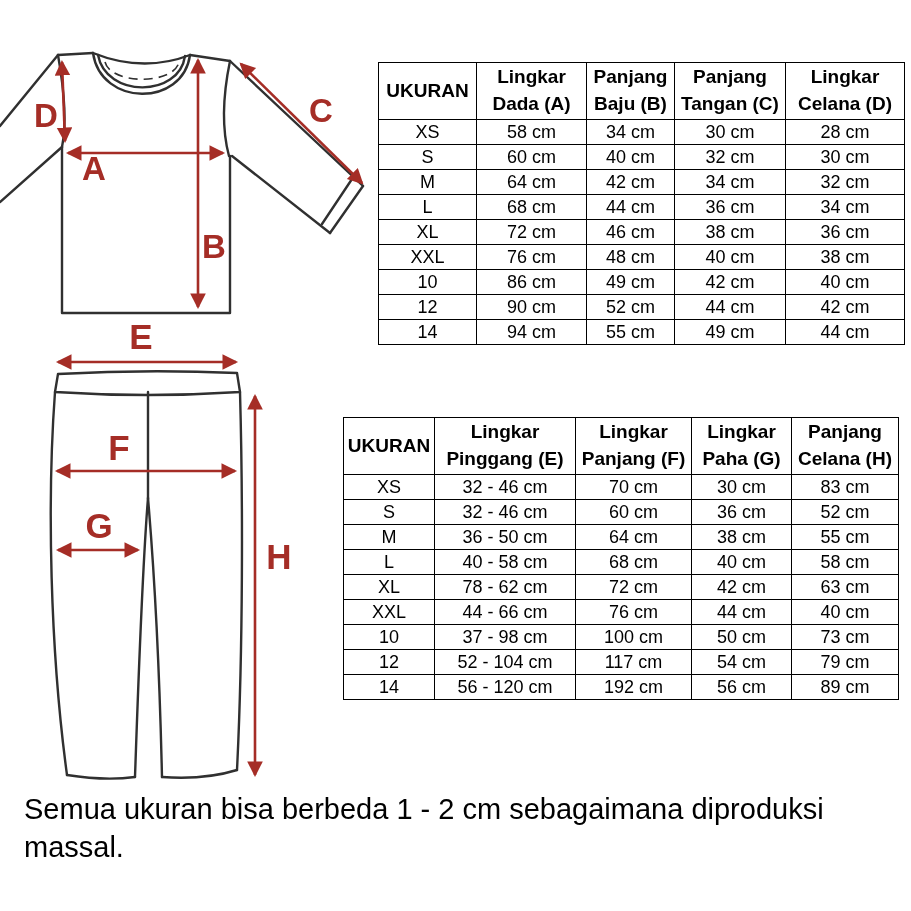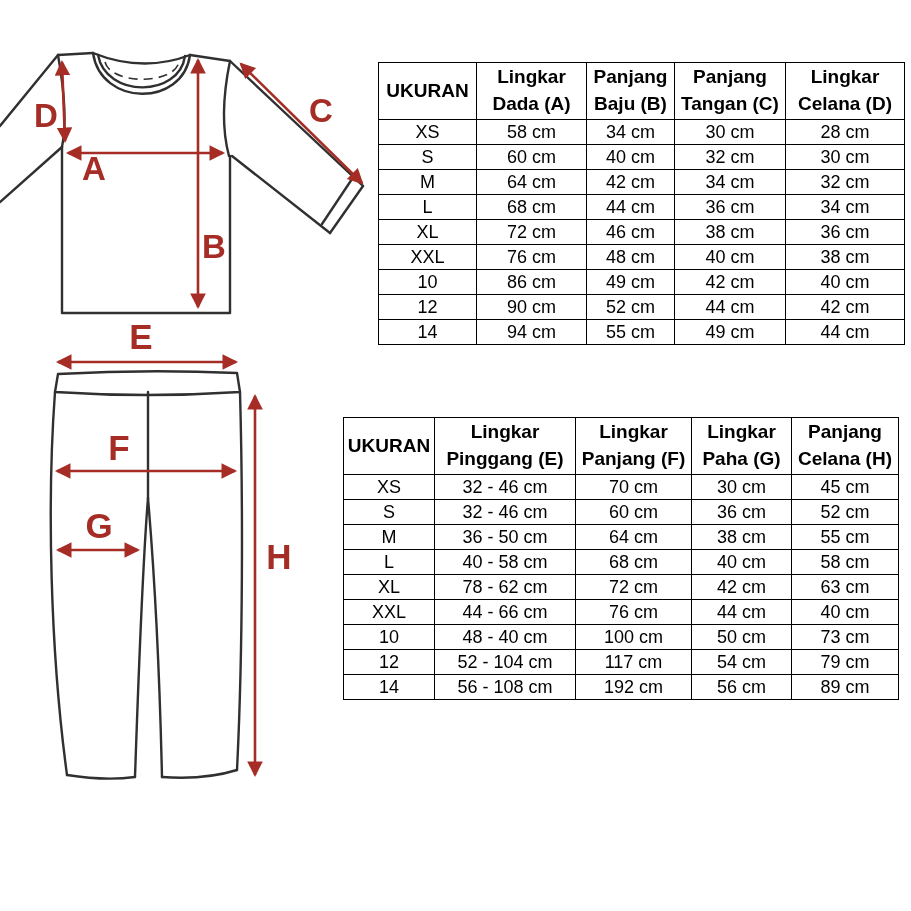--- a/index.html
+++ b/index.html
@@ -217,21 +217,21 @@
             <div>Celana (H)</div>
           </th>
         </tr>
       </thead>
       <tbody>
         <tr>
           <td>XS</td>
           <td>32 - 46 cm</td>
           <td>70 cm</td>
           <td>30 cm</td>
-          <td>45 cm</td>
+          <td>83 cm</td>
         </tr>
         <tr>
           <td>S</td>
           <td>32 - 46 cm</td>
           <td>60 cm</td>
           <td>36 cm</td>
           <td>52 cm</td>
         </tr>
         <tr>
           <td>M</td>
@@ -256,35 +256,36 @@
         </tr>
         <tr>
           <td>XXL</td>
           <td>44 - 66 cm</td>
           <td>76 cm</td>
           <td>44 cm</td>
           <td>40 cm</td>
         </tr>
         <tr>
           <td>10</td>
-          <td>48 - 40 cm</td>
+          <td>37 - 98 cm</td>
           <td>100 cm</td>
           <td>50 cm</td>
           <td>73 cm</td>
         </tr>
         <tr>
           <td>12</td>
           <td>52 - 104 cm</td>
           <td>117 cm</td>
           <td>54 cm</td>
           <td>79 cm</td>
         </tr>
         <tr>
           <td>14</td>
-          <td>56 - 108 cm</td>
+          <td>56 - 120 cm</td>
           <td>192 cm</td>
           <td>56 cm</td>
           <td>89 cm</td>
         </tr>
       </tbody>
     </table>
 
+  <div class="footer">Semua ukuran bisa berbeda 1 - 2 cm sebagaimana diproduksi massal.</div>
 </div>
 
 </body></html>

